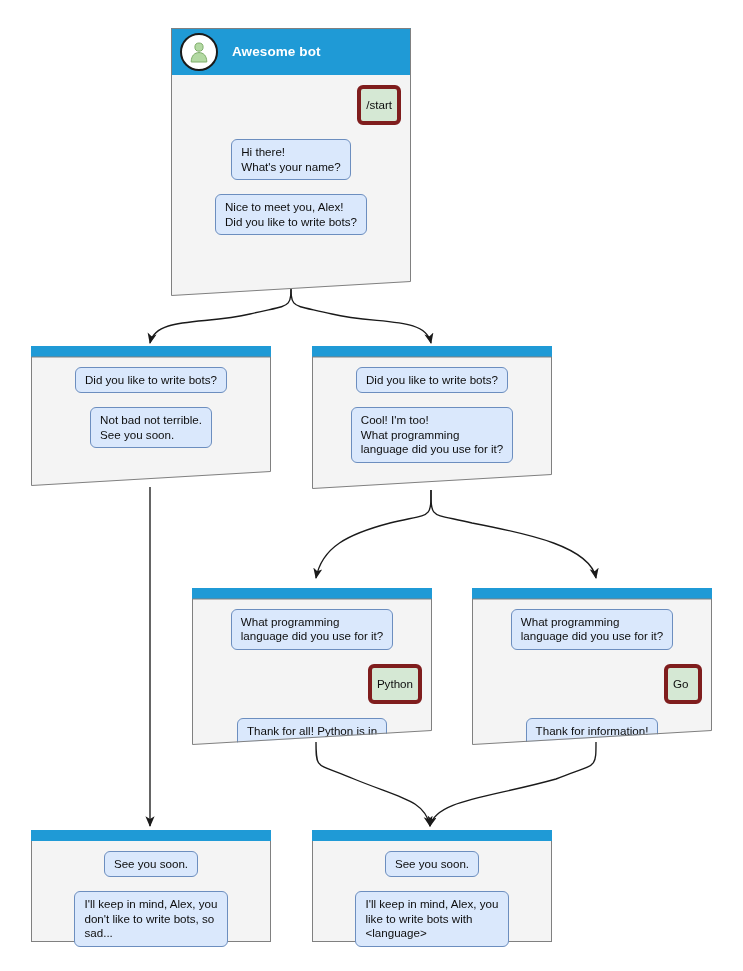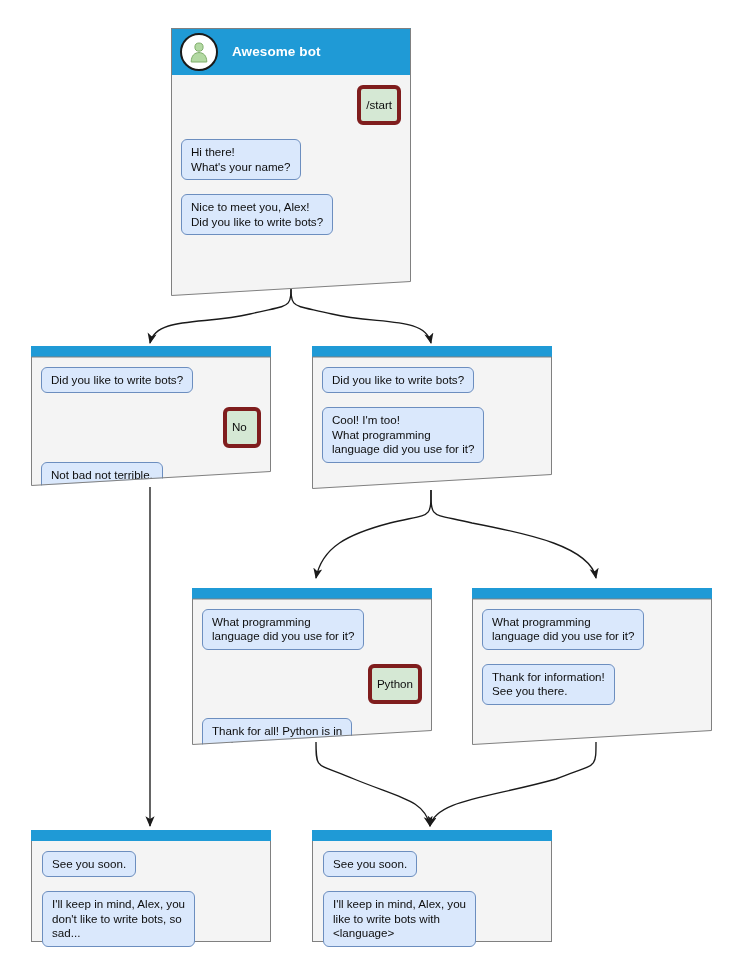--- a/index.html
+++ b/index.html
@@ -108,21 +108,21 @@
   .body {
     position: relative;
     padding: 10px 10px 0 10px;
     box-sizing: border-box;
   }
 
   .row {
     display: flex;
     margin-bottom: 14px;
   }
-  .row.left  { justify-content: flex-start; }
+  .row.left  { justify-content: center; }
   .row.right { justify-content: flex-end; }
 
   .bubble {
     border-radius: 6px;
     box-sizing: border-box;
     padding: 5px 9px;
     font-size: 11.6px;
     line-height: 14.4px;
     color: #0d0d0d;
     white-space: pre-line;
@@ -203,23 +203,20 @@
   </div>
 
   <div class="node" style="left:31px; top:346px; width:240px;">
     <div class="card-shell">
       <div class="hdr thin"></div>
       <div class="card skew-left-down" style="height:129px;">
         <div class="body">
           <div class="row left">
             <div class="bubble bot">Did you like to write bots?</div>
           </div>
-          <div class="row right">
-            <div class="bubble user">No</div>
-          </div>
           <div class="row left">
             <div class="bubble bot">Not bad not terrible.
 See you soon.</div>
           </div>
         </div>
       </div>
       <svg class="edgeline" viewBox="0 0 240 140" preserveAspectRatio="none">
         <path d="M0.5,11 L239.5,11 L239.5,125.5 L0.5,139.5 Z" fill="none" stroke="#808080" stroke-width="1"></path>
       </svg>
     </div>
@@ -273,20 +270,23 @@
 
   <div class="node" style="left:472px; top:588px; width:240px;">
     <div class="card-shell">
       <div class="hdr thin"></div>
       <div class="card skew-left-down" style="height:146px;">
         <div class="body">
           <div class="row left">
             <div class="bubble bot">What programming
 language did you use for it?</div>
           </div>
+          <div class="row right">
+            <div class="bubble user">Go</div>
+          </div>
           <div class="row left">
             <div class="bubble bot">Thank for information!
 See you there.</div>
           </div>
         </div>
       </div>
       <svg class="edgeline" viewBox="0 0 240 157" preserveAspectRatio="none">
         <path d="M0.5,11 L239.5,11 L239.5,142.5 L0.5,156.5 Z" fill="none" stroke="#808080" stroke-width="1"></path>
       </svg>
     </div>

